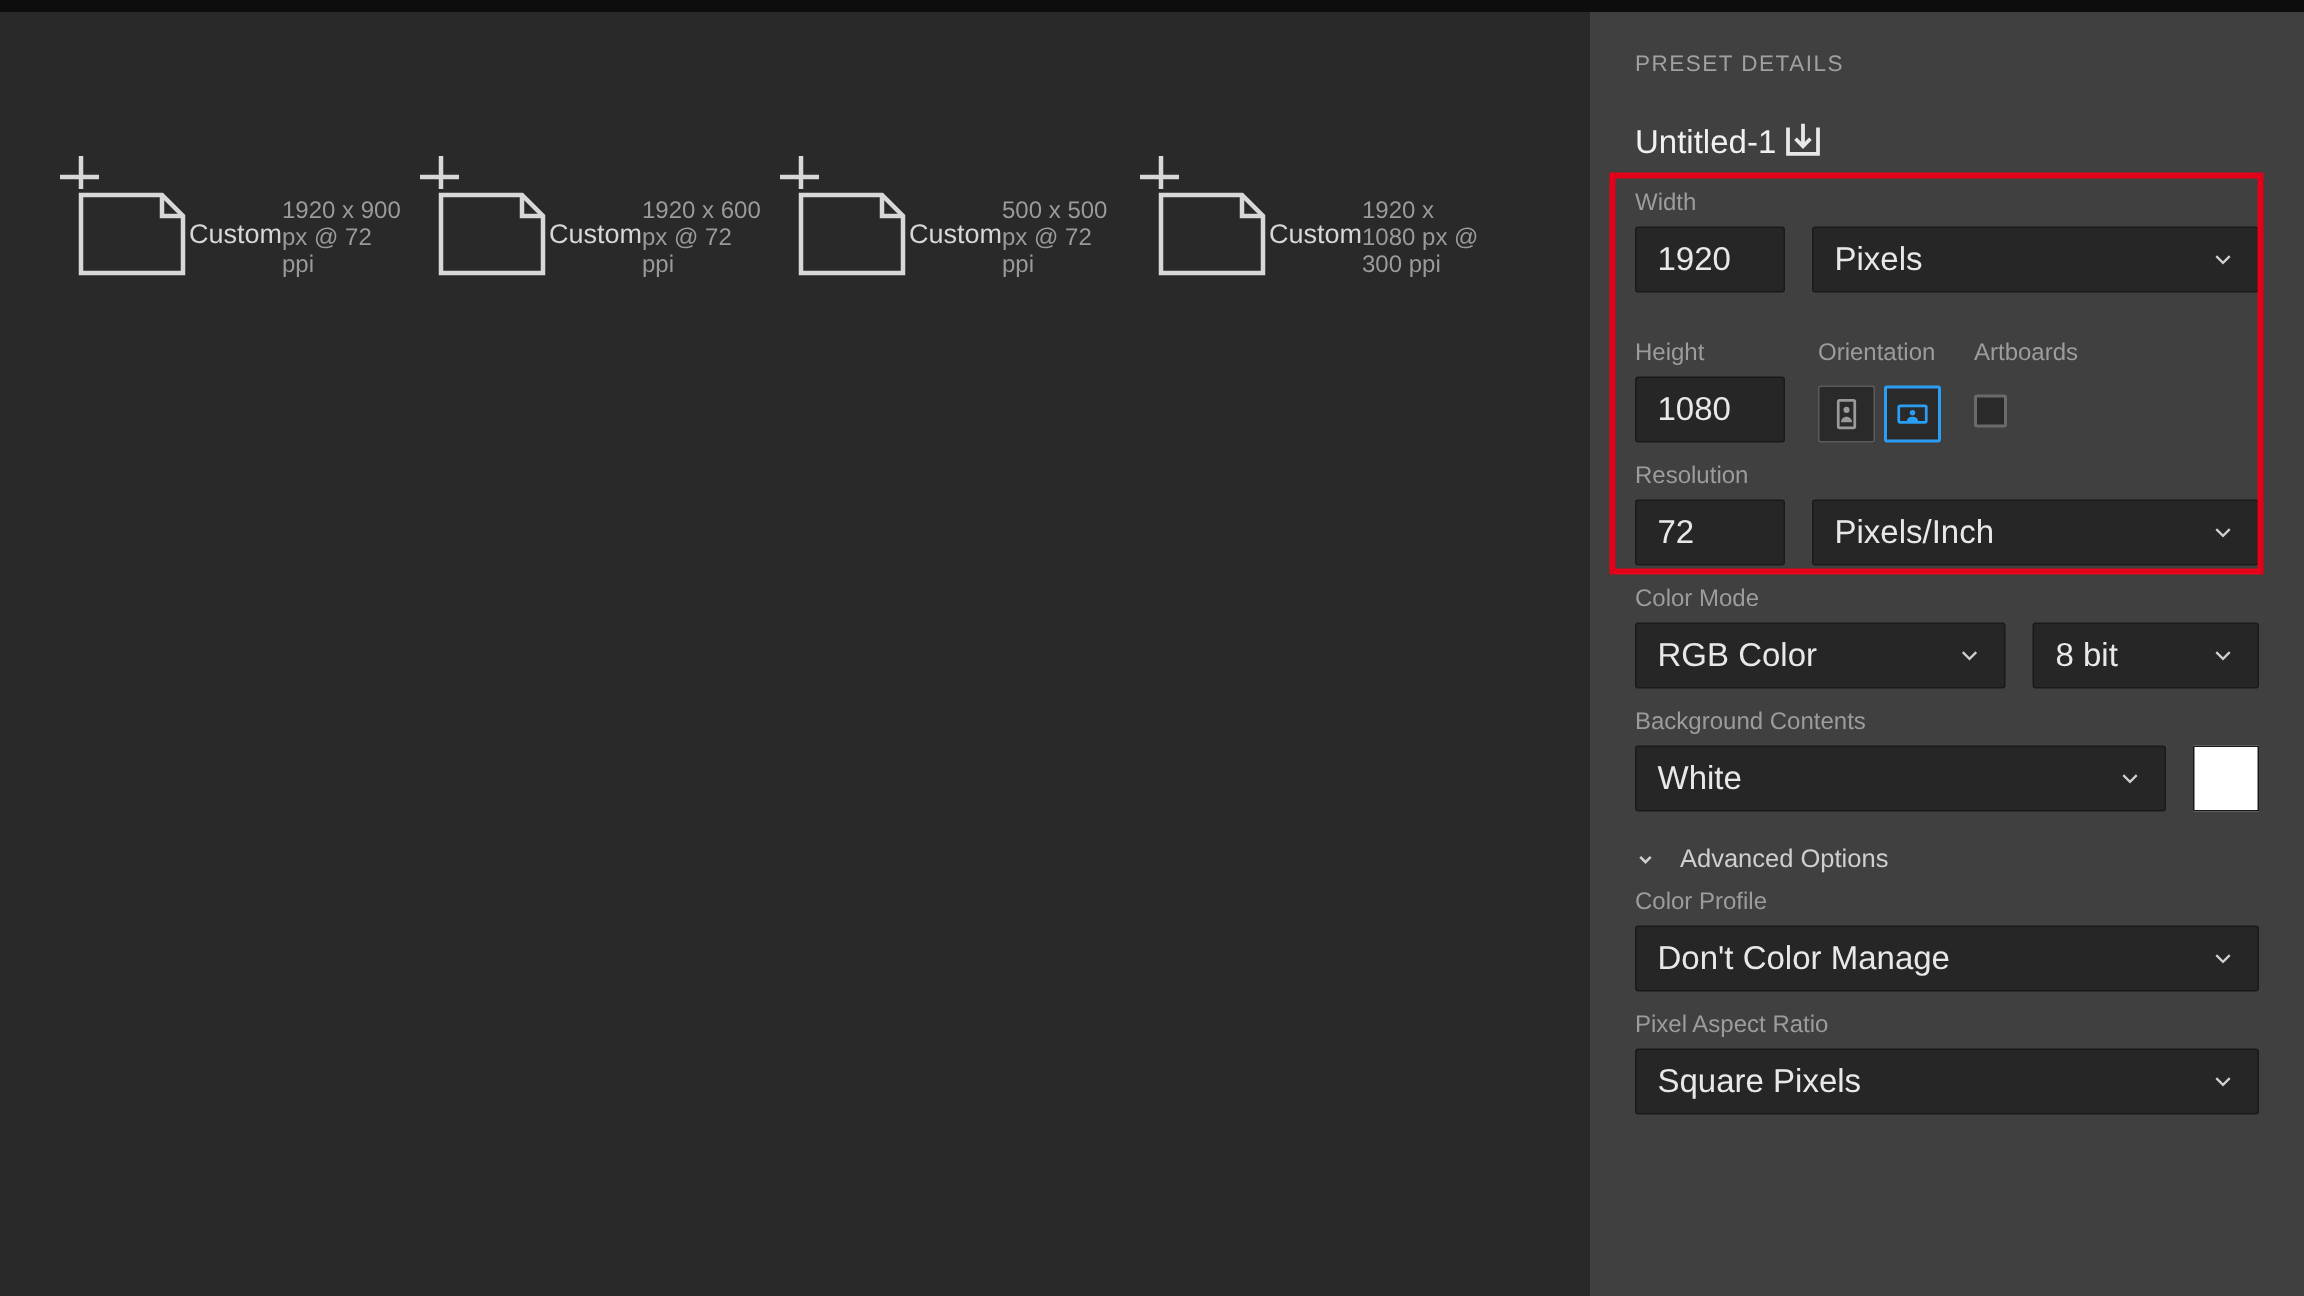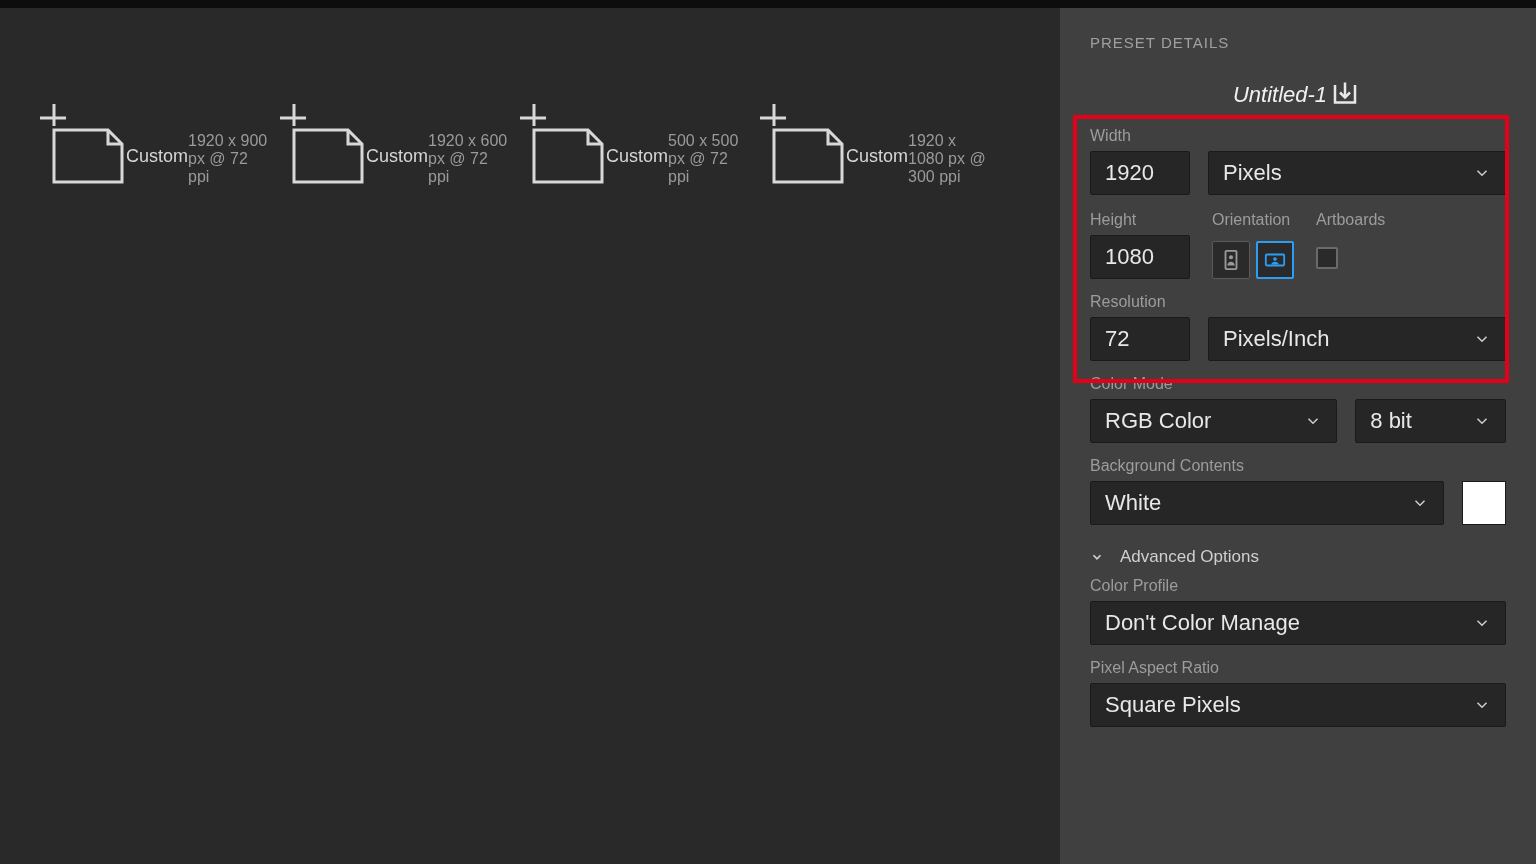--- a/index.html
+++ b/index.html
@@ -6,32 +6,32 @@
   html, body { width: 1536px; height: 864px; background: #000; font-family: -apple-system, "Segoe UI", Arial, sans-serif; overflow: hidden; }
   .app { display: flex; width: 100%; height: 100%; background: #1d1d1d; border-top: 8px solid #0d0d0d; }
   .canvas-area { flex: 1; background: #292929; position: relative; padding-top: 90px; }
   .presets-row { display: flex; gap: 0; padding-left: 30px; }
   .preset-card { width: 240px; display: flex; flex-direction: row; align-items: center; cursor: pointer; }
   .preset-icon-wrap { width: 100px; height: 100px; display: flex; align-items: center; justify-content: center; margin-bottom: 22px; }
   .preset-title { color: #d6d6d6; font-size: 18px; margin-bottom: 6px; }
   .preset-meta  { color: #9a9a9a; font-size: 16px; }
   .sidebar { width: 476px; background: #404040; color: #d8d8d8; padding: 26px 30px 20px 30px; display: flex; flex-direction: column; position: relative; }
   .sidebar-header { color: #a0a0a0; font-size: 15px; letter-spacing: 1px; margin-bottom: 26px; }
-  .doc-name-row { display: flex; align-items: center; justify-content: center; margin-bottom: 14px; font-style: italic; }
+  .doc-name-row { display: flex; align-items: center; justify-content: flex-start; margin-bottom: 14px; }
   .doc-name { color: #f0f0f0; font-size: 22px; }
   .save-btn { width: 36px; height: 36px; display: flex; align-items: center; justify-content: center; cursor: pointer; }
   .field-label { color: #9c9c9c; font-size: 16px; margin-bottom: 6px; }
   .row { display: flex; gap: 18px; align-items: flex-end; }
   .input, .select { background: #262626; color: #e8e8e8; border: 1px solid #1a1a1a; height: 44px; font-size: 22px; padding: 0 14px; display: flex; align-items: center; border-radius: 2px; }
   .input { width: 100px; }
   .select { flex: 1; justify-content: space-between; cursor: pointer; }
   .full-select { width: 100%; justify-content: space-between; cursor: pointer; }
   .chev { width: 18px; height: 18px; color: #cfcfcf; }
   .section { margin-bottom: 14px; }
-  .orient-row { display: flex; gap: 22px; margin-top: 2px; }
+  .orient-row { display: flex; gap: 22px; margin-top: 18px; }
   .orient-col { display: flex; flex-direction: column; }
   .orient-btns { display: flex; gap: 6px; margin-top: 6px; }
   .orient-btn { width: 38px; height: 38px; border: 1px solid #5a5a5a; background: #2a2a2a; display: flex; align-items: center; justify-content: center; cursor: pointer; border-radius: 2px; }
   .orient-btn.active { border: 2px solid #2a9df4; }
   .orient-btn.active svg { color: #2a9df4; }
   .orient-btn svg { color: #9a9a9a; }
   .artboard-check { width: 22px; height: 22px; border: 2px solid #6a6a6a; background: #2a2a2a; cursor: pointer; border-radius: 2px; margin-top: 12px; }
   .swatch { width: 44px; height: 44px; background: #fff; border: 1px solid #1a1a1a; }
   .adv-row { display: flex; align-items: center; gap: 16px; color: #cfcfcf; font-size: 17px; margin-top: 8px; margin-bottom: 10px; cursor: pointer; }
   .adv-row .chev-sm { width: 14px; height: 14px; }

